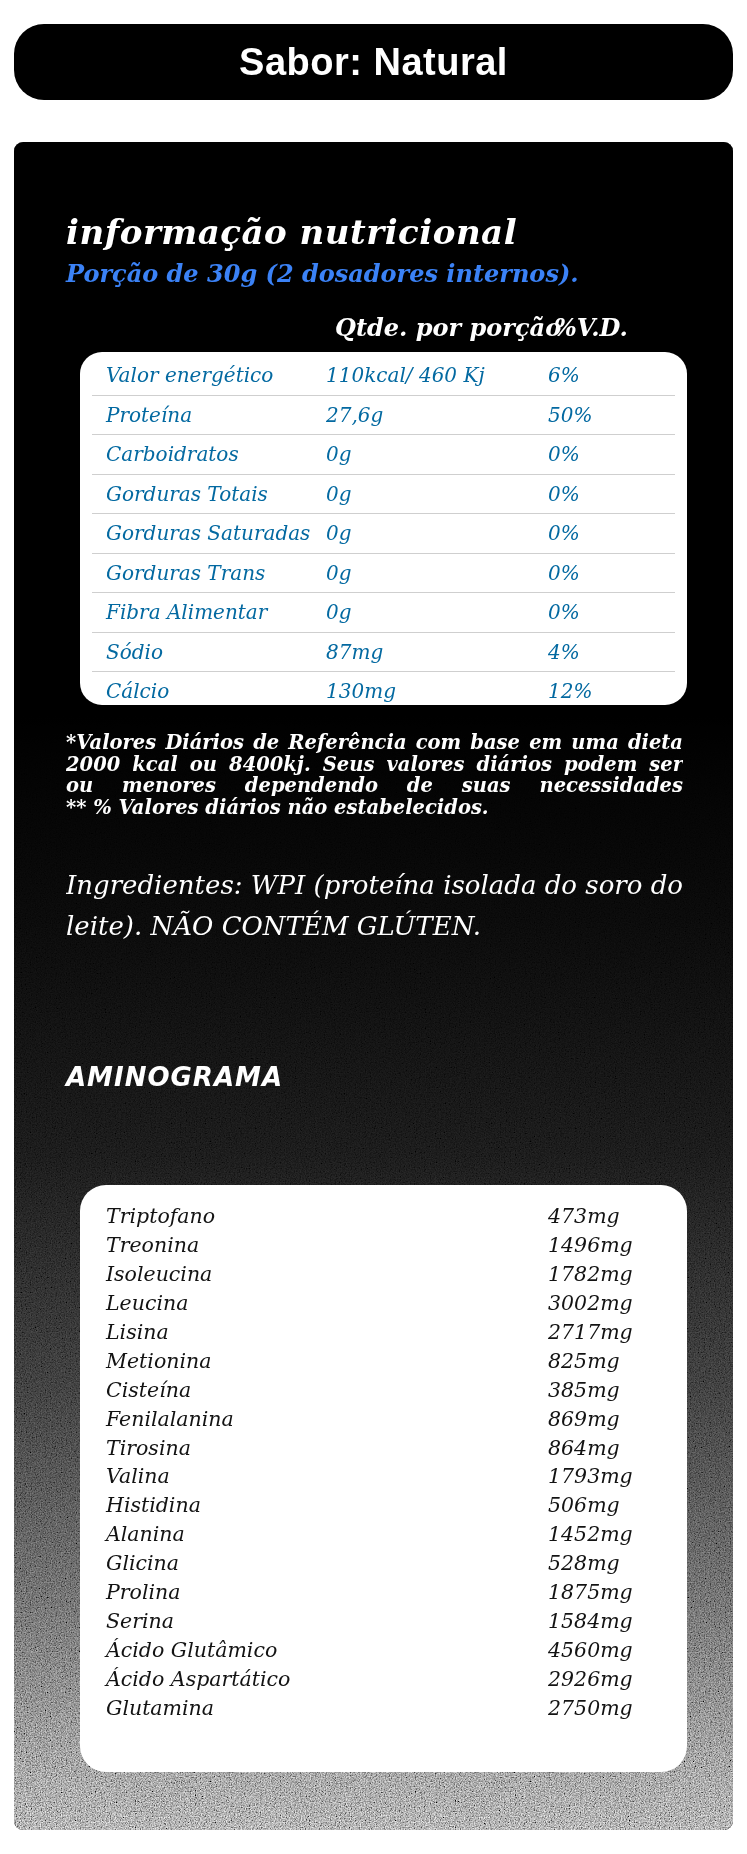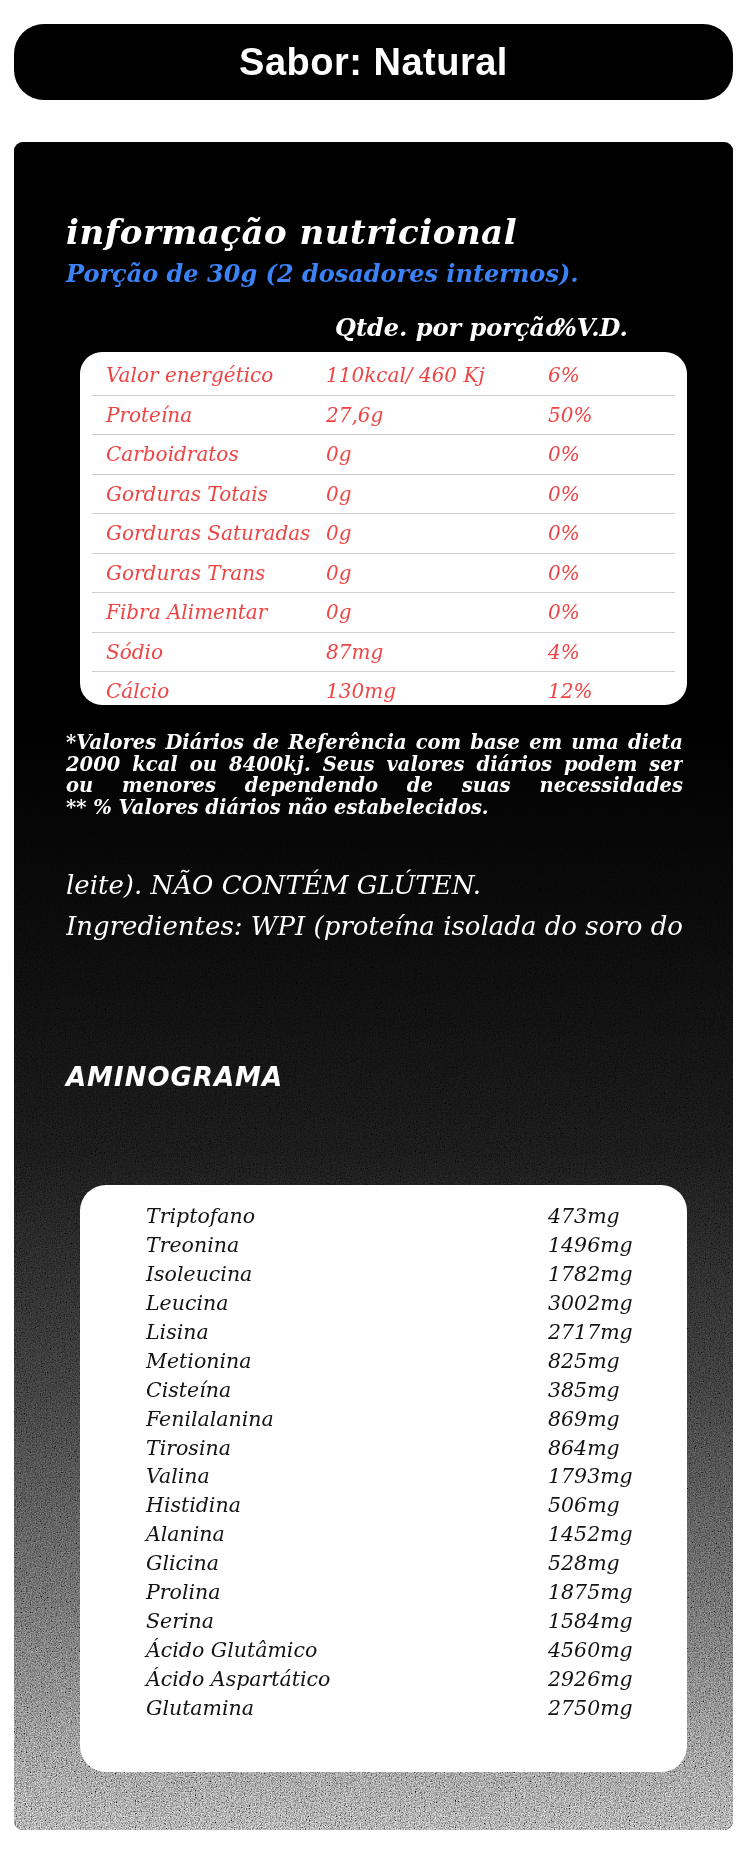--- a/index.html
+++ b/index.html
@@ -57,21 +57,21 @@
 
   
   .ntable {
     position:absolute; left:66px; top:210px; width:607px; height:353px;
     background:#ffffff; border-radius:22px; padding-top:4px; box-sizing:border-box;
   }
   .nrow {
     position:relative; height:38.5px; margin:0 12px;
     display:flex; align-items:center;
     border-bottom:1.5px solid #cfcfcf;
-    color:#ef4444; font-style:italic; font-size:20px;
+    color:#0369a1; font-style:italic; font-size:20px;
   }
   .nrow:last-child { border-bottom:none; }
   .nrow .c-label { position:absolute; left:14px; }
   .nrow .c-qty   { position:absolute; left:234px; }
   .nrow .c-vd    { position:absolute; left:456px; }
 
   
   .footnote {
     position:absolute; left:52px; top:590px; width:617px;
     color:#ffffff; font-style:italic; font-weight:bold; font-size:19.5px;
@@ -102,21 +102,21 @@
   .atable {
     position:absolute; left:66px; top:1043px; width:607px; height:587px;
     background:#ffffff; border-radius:26px;
     padding-top:17px; box-sizing:border-box;
   }
   .arow {
     position:relative; height:28.9px;
     display:flex; align-items:center;
     color:#131313; font-style:italic; font-size:20.5px;
   }
-  .arow .a-name  { position:absolute; left:26px;margin-left:40px; }
+  .arow .a-name  { position:absolute; left:26px; }
   .arow .a-value { position:absolute; left:468px; }
 </style>
 </head>
 <body>
 
 <div class="page">
 
   <div class="banner">
     <span>Sabor: Natural</span>
   </div>
@@ -197,22 +197,22 @@
         </div>
 
       <div class="footnote" id="footnote">
           <div class="line just">*Valores Diários de Referência com base em uma dieta de</div>
           <div class="line just">2000 kcal ou 8400kj. Seus valores diários podem ser maiores</div>
           <div class="line just">ou menores dependendo de suas necessidades energéticas.</div>
           <div class="line">** % Valores diários não estabelecidos.</div>
         </div>
 
       <div class="ingredients" id="ingredients">
+          <div class="line just">Ingredientes: WPI (proteína isolada do soro do</div>
           <div class="line">leite). NÃO CONTÉM GLÚTEN.</div>
-          <div class="line just">Ingredientes: WPI (proteína isolada do soro do</div>
         </div>
 
       <div class="amino-heading">AMINOGRAMA</div>
 
       <div class="atable" id="atable">
           <div class="arow">
             <span class="a-name">Triptofano</span>
             <span class="a-value">473mg</span>
           </div>
           <div class="arow">

